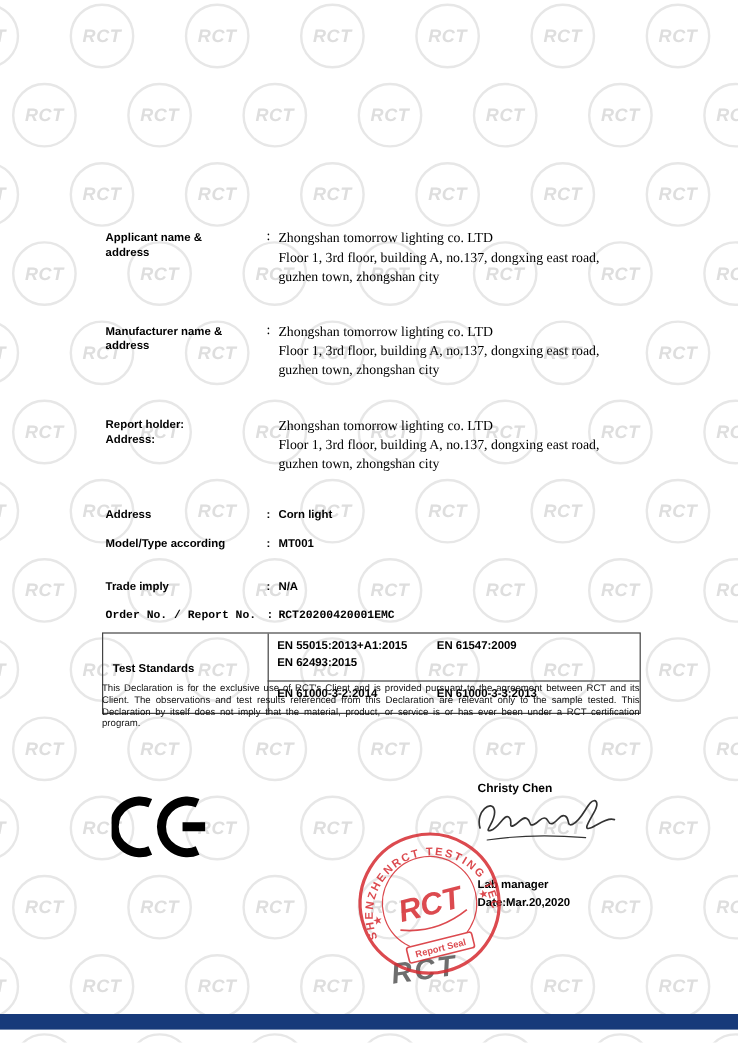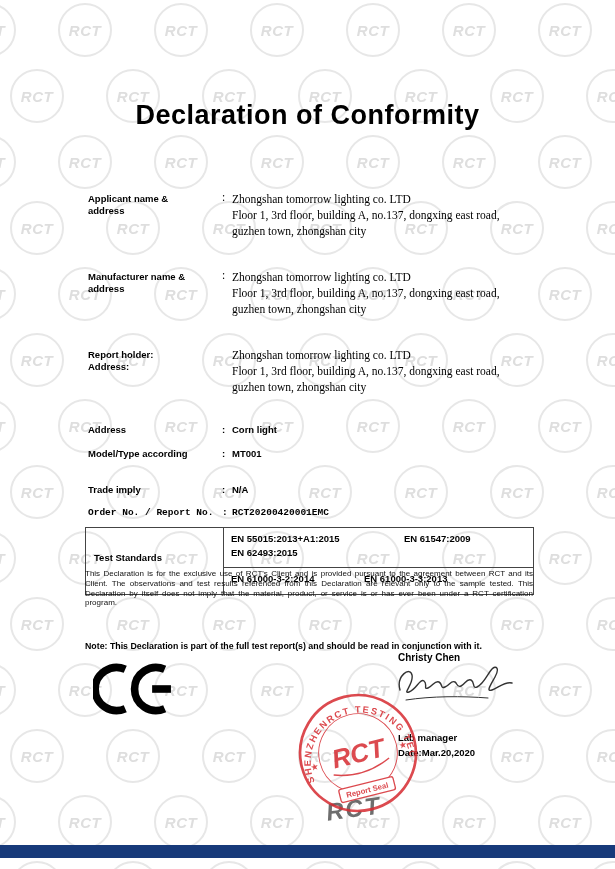--- a/index.html
+++ b/index.html
@@ -155,21 +155,20 @@
       <div class="wm" style="left: 298px; top: 861px;">RCT</div>
       <div class="wm" style="left: 394px; top: 861px;">RCT</div>
       <div class="wm" style="left: 490px; top: 861px;">RCT</div>
       <div class="wm" style="left: 586px; top: 861px;">RCT</div>
     </div>
 
   <div class="wm-dark">RCT</div>
 
   <div class="content">
 
-    <h1 class="title">Declaration of Conformity</h1>
 
     <div class="intro">
     </div>
 
     <div class="info-row" style="top:191px;">
       <div class="info-label">
         <div>Applicant name &amp;</div>
         <div>address</div>
       </div>
       <div class="info-colon">:</div>
@@ -225,28 +224,27 @@
       <span class="spec-label">Order No. / Report No.</span>
       <span class="spec-colon">:</span>
       <span class="spec-value">RCT20200420001EMC</span>
     </div>
 
     <div class="std-table">
       <div class="std-label">Test Standards</div>
       <div class="std-vline"></div>
       <div class="std-hline"></div>
       <div class="std-cell" style="left:145px;top:5px;">EN 55015:2013+A1:2015</div>
-      <div class="std-cell" style="left:278px;top:5px;margin-left:40px;">EN 61547:2009</div>
+      <div class="std-cell" style="left:278px;top:5px;">EN 61547:2009</div>
       <div class="std-cell" style="left:145px;top:19px;">EN 62493:2015</div>
       <div class="std-cell" style="left:145px;top:45px;">EN 61000-3-2:2014</div>
       <div class="std-cell" style="left:278px;top:45px;">EN 61000-3-3:2013</div>
     </div>
 
     <div class="disclaimer">This Declaration is for the exclusive use of RCT's Client and is provided pursuant to the agreement between RCT and its Client. The observations and test results referenced from this Declaration are relevant only to the sample tested. This Declaration by itself does not imply that the material, product, or service is or has ever been under a RCT certification program.</div>
-    <div class="note">Note: This Declaration is part of the full test report(s) and should be read in conjunction with it.</div>
 
     <svg class="ce-mark" viewBox="0 0 96 56">
       <path d="M 36,6 A 24,24 0 1 0 36,50" fill="none" stroke="#000" stroke-width="8.5"></path>
       <path d="M 80,6 A 24,24 0 1 0 80,50" fill="none" stroke="#000" stroke-width="8.5"></path>
       <path d="M 66,28 L 87,28" fill="none" stroke="#000" stroke-width="8.5"></path>
     </svg>
 
     <div class="sig-name">Christy Chen</div>
     <svg class="sig-script" viewBox="0 0 126 46">
       <path d="M8 30 C4 16 18 6 20 15 C22 24 10 34 17 32 C24 30 28 18 32 21 C36 24 31 30 36 28 C41 26 43 20 47 22 C51 24 48 29 53 27 C58 25 59 20 63 22 C65 23 65 28 69 26 C73 24 75 18 79 20 C83 22 80 29 85 27 C92 24 96 13 100 9 C104 5 108 8 103 17 C98 26 94 32 100 30 C106 28 113 21 120 23" fill="none" stroke="#333" stroke-width="1.4" stroke-linecap="round"></path>

